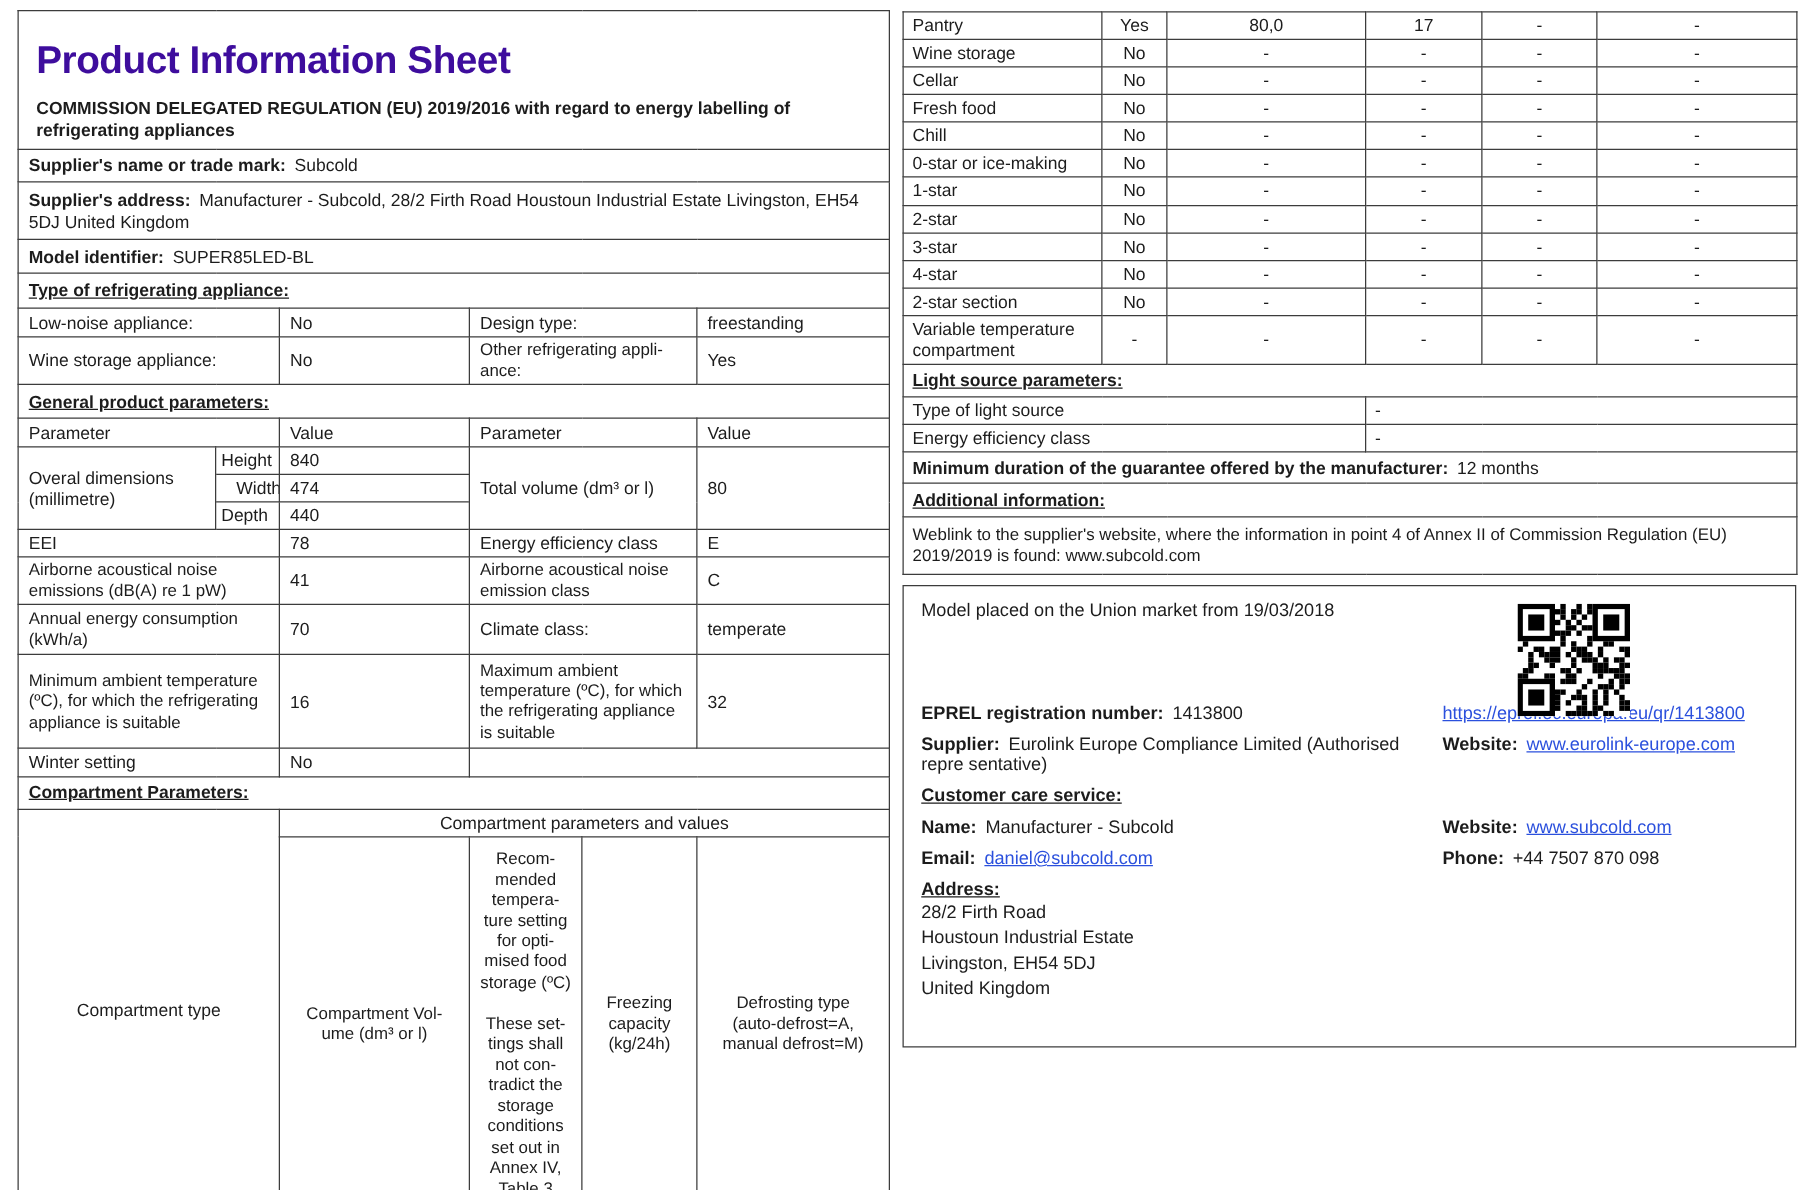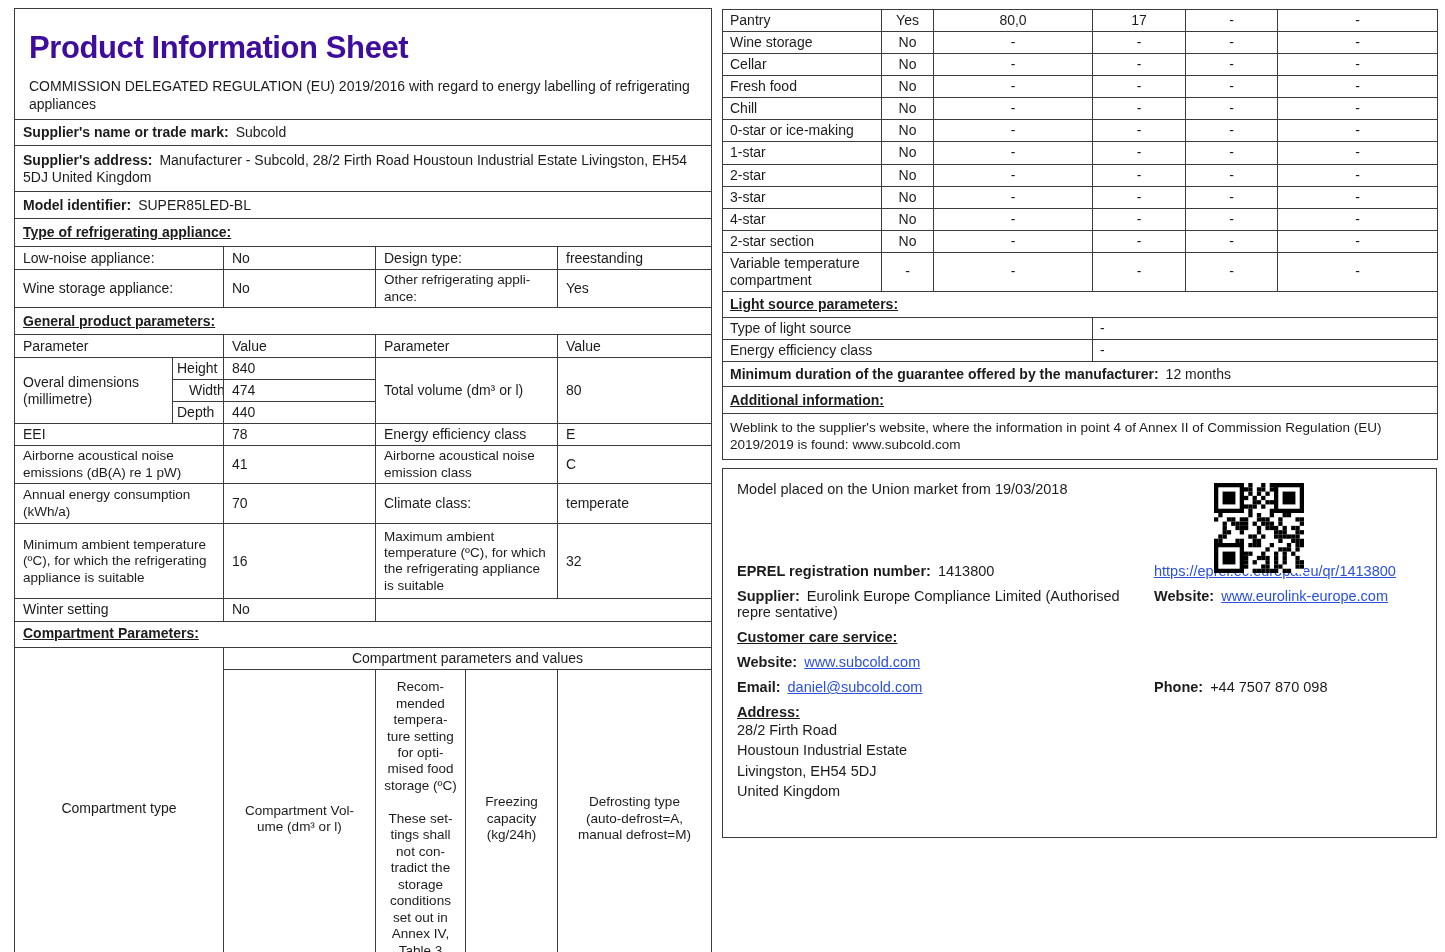--- a/index.html
+++ b/index.html
@@ -17,21 +17,21 @@
   .lbl{font-weight:bold;margin-right:7px;text-align:right;}
   .c{text-align:center;}
   .pre{white-space:pre-line;}
   .fs13{font-size:13.5px;}
   a.link{color:var(--link);text-decoration:underline;cursor:pointer;}
 
   
   .lt{position:absolute;left:14px;top:8px;width:697px;height:935px;border:1.5px solid var(--border);}
   .lt .titlecell{padding:20px 14px 6px 14px;vertical-align:top;}
   .lt h1{margin:0 0 10px 0;font-size:31px;letter-spacing:-0.4px;color:var(--title);font-weight:bold;}
-  .lt .subtitle{font-size:14px;line-height:1.3;}
+  .lt .subtitle{font-size:14px;line-height:1.3;font-weight:bold;}
   .hc{text-align:center;font-size:13.5px;vertical-align:middle;}
 
   
   .rt{position:absolute;left:722px;top:9px;width:715px;border:1.5px solid var(--border);}
   .rt td{padding:2px 7px;}
 
   
   .box{position:absolute;left:722px;top:468px;width:715px;height:370px;
        border:1.5px solid var(--border);padding:12px 14px;font-size:14.5px;}
   .box .row{display:grid;grid-template-columns:1fr 268px;column-gap:10px;margin-bottom:9px;}
@@ -492,20 +492,23 @@
       </div>
     </div>
 
     <div class="row">
       <div class="b">Customer care service:</div>
       <div></div>
     </div>
 
     <div class="row">
       <div>
+        <span class="lbl">Name:</span><span>Manufacturer - Subcold</span>
+      </div>
+      <div>
         <span class="lbl">Website:</span><a class="link">www.subcold.com</a>
       </div>
     </div>
 
     <div class="row">
       <div>
         <span class="lbl">Email:</span><a class="link">daniel@subcold.com</a>
       </div>
       <div>
         <span class="lbl">Phone:</span><span>+44 7507 870 098</span>

